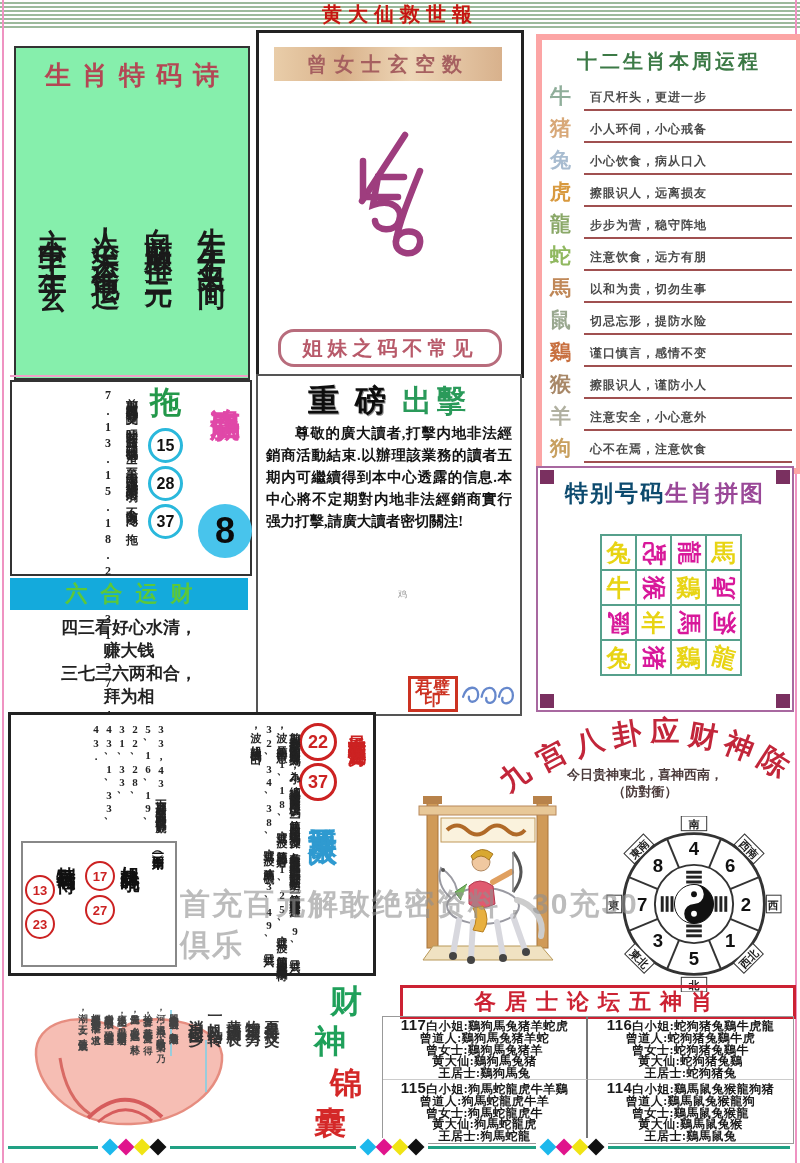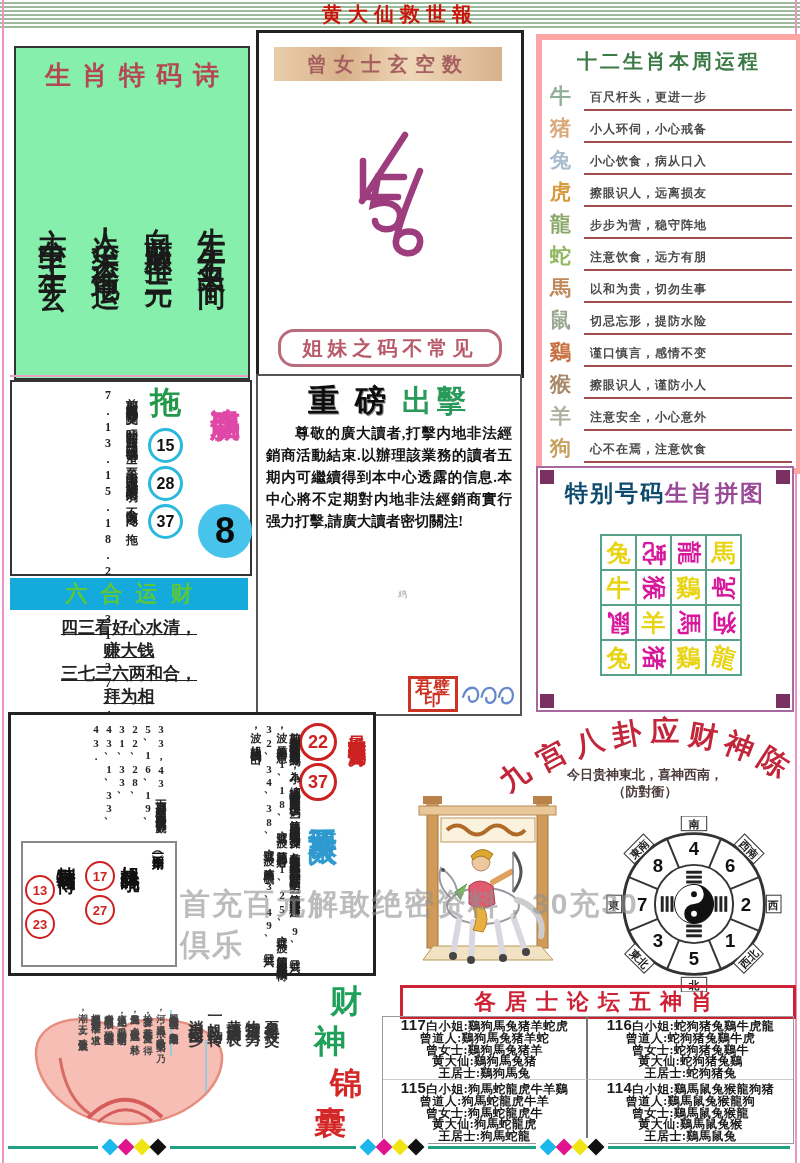--- a/index.html
+++ b/index.html
@@ -61,21 +61,21 @@
     font-size:36px;font-weight:bold;color:#0a0a0a;font-family:"Liberation Sans",sans-serif;}
   #p4 .body{position:absolute;left:8px;top:6px;width:124px;height:180px;
     font-size:12px;line-height:24px;letter-spacing:2px;font-weight:bold;color:#222;}
 
   
   #p5{left:10px;top:578px;width:238px;height:130px;}
   #p5 .banner{position:absolute;left:0;top:0;width:238px;height:32px;background:#14aadc;
     display:flex;align-items:center;justify-content:center;}
   #p5 .banner span{font-size:22px;font-weight:bold;color:#5cc838;letter-spacing:13px;text-indent:13px;}
   #p5 .lines{position:absolute;left:0;top:38px;width:238px;text-align:center;
-    font-size:17px;font-weight:bold;color:#222;line-height:23px;text-decoration:underline;}
+    font-size:17px;font-weight:bold;color:#222;line-height:23px;}
 
   
   #p6{left:256px;top:374px;width:262px;height:338px;border:2px solid #555;background:#fff;}
   #p6 .ttl{position:absolute;left:14px;top:4px;width:234px;text-align:center;}
   #p6 .ttl .b{font-size:31px;font-weight:bold;color:#0d0d0d;letter-spacing:16px;text-shadow:1px 1px 0 #888;}
   #p6 .ttl .g{font-size:30px;font-weight:bold;color:#2a9a5a;letter-spacing:4px;}
   #p6 .body{position:absolute;left:8px;top:46px;width:246px;font-size:14.5px;font-weight:bold;
     line-height:22px;text-align:justify;color:#141414;text-indent:2em;}
   #p6 .stray{position:absolute;left:140px;top:212px;font-size:9px;color:#999;}
   #p6 .seal{position:absolute;left:150px;top:300px;width:44px;height:30px;border:3px solid #cc3322;

